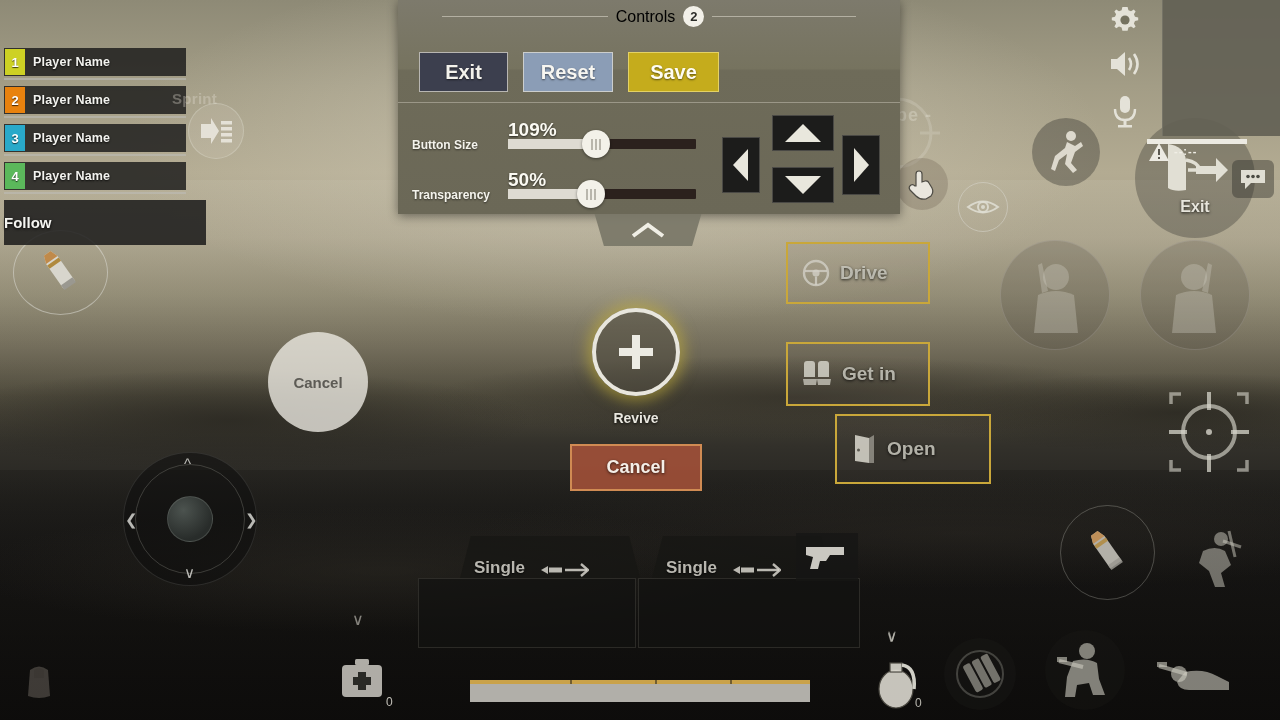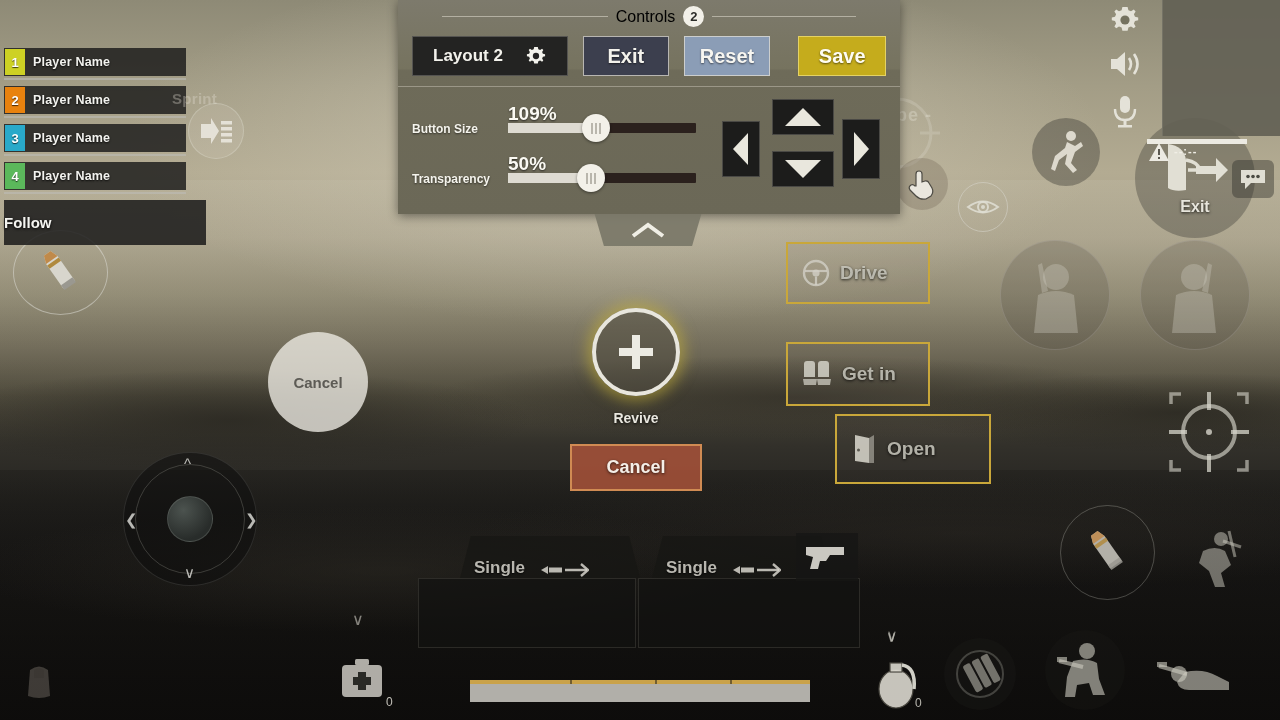--- a/index.html
+++ b/index.html
@@ -281,21 +281,21 @@
   #med-chev{ left:352px; top:610px; color:rgba(225,223,214,.55); font-size:16px; }
   #wslot-chev{ left:886px; top:626px; color:rgba(225,223,214,.5); font-size:16px; }
   #backpack-icon{ left:22px; top:662px; width:34px; height:38px; opacity:.32; }
 
   
   #controls-panel{
     left:398px; top:0; width:502px; height:214px;
     background:linear-gradient(to bottom,#7d7a6c 0%,#76735f 32%,#6e6b59 33%,#6b6857 100%);
     box-shadow:0 2px 10px rgba(0,0,0,.45);
   }
-  #panel-header{ position:relative; height:36px; }
+  #panel-header{ position:relative; height:52px; }
   #panel-title-wrap{
     position:absolute; left:0; right:0; top:6px;
     display:flex; align-items:center; justify-content:center; gap:8px;
   }
   #panel-badge{
     width:21px; height:21px; border-radius:50%;
     background:#f2f0e8; color:#2c2c28;
     display:flex; align-items:center; justify-content:center;
     font-size:13px; font-weight:bold;
   }
@@ -314,21 +314,21 @@
   }
   #layout-label{ color:#f3f2ec; font-size:17px; font-weight:bold; }
   .pbtn{
     height:40px; display:flex; align-items:center; justify-content:center;
     font-size:20px; font-weight:bold;
     text-shadow:0 1px 2px rgba(0,0,0,.55);
     border:1px solid rgba(225,223,212,.75);
   }
   #btn-exit{ width:89px; background:#3c3f4e; color:#f3f2ec; margin-left:7px; }
   #btn-reset{ width:90px; background:#8b9db6; color:#f7f6f1; margin-left:7px; }
-  #btn-save{ width:91px; background:#c5ac1c; color:#fffdf2; margin-left:20px; border-color:rgba(235,220,120,.8); }
+  #btn-save{ width:91px; background:#c5ac1c; color:#fffdf2; margin-left:7px; border-color:rgba(235,220,120,.8); }
 
   #panel-divider{ height:1px; background:rgba(210,207,194,.45); margin:0 0 12px 0; }
 
   #panel-row2{ display:flex; padding:0 14px; gap:14px; }
   #sliders{ width:268px; }
   .slider-line{ position:relative; height:50px; }
   .slider-label{
     position:absolute; left:0; bottom:13px;
     color:#f4f3ec; font-size:12px; font-weight:bold;
     text-shadow:0 1px 2px rgba(0,0,0,.55);
@@ -694,27 +694,20 @@
   <div id="panel-header">
     <div id="panel-title-wrap">
       <div class="hdr-rule" id="rule-left"></div>
       <span id="panel-title-text">Controls</span>
       <span id="panel-badge">2</span>
       <div class="hdr-rule" id="rule-right"></div>
     </div>
   </div>
 
   <div id="panel-row1">
-    <div id="layout-btn">
-      <span id="layout-label">Layout 2</span>
-      <svg width="22" height="22" viewBox="0 0 32 32">
-        <path d="M16 3 l2.6 0 .8 3.2 2.6 1.1 2.8-1.7 1.8 1.8-1.7 2.8 1.1 2.6 3.2 .8 0 2.6 -3.2 .8 -1.1 2.6 1.7 2.8 -1.8 1.8 -2.8-1.7 -2.6 1.1 -.8 3.2 -2.6 0 -2.6 0 -.8-3.2 -2.6-1.1 -2.8 1.7 -1.8-1.8 1.7-2.8 -1.1-2.6 -3.2-.8 0-2.6 3.2-.8 1.1-2.6 -1.7-2.8 1.8-1.8 2.8 1.7 2.6-1.1 .8-3.2 Z" fill="#f3f2ec"></path>
-        <circle cx="16" cy="16" r="4.6" fill="#232322"></circle>
-      </svg>
-    </div>
     <div class="pbtn" id="btn-exit">
       <span>Exit</span>
     </div>
     <div class="pbtn" id="btn-reset">
       <span>Reset</span>
     </div>
     <div class="pbtn" id="btn-save">
       <span>Save</span>
     </div>
   </div>

